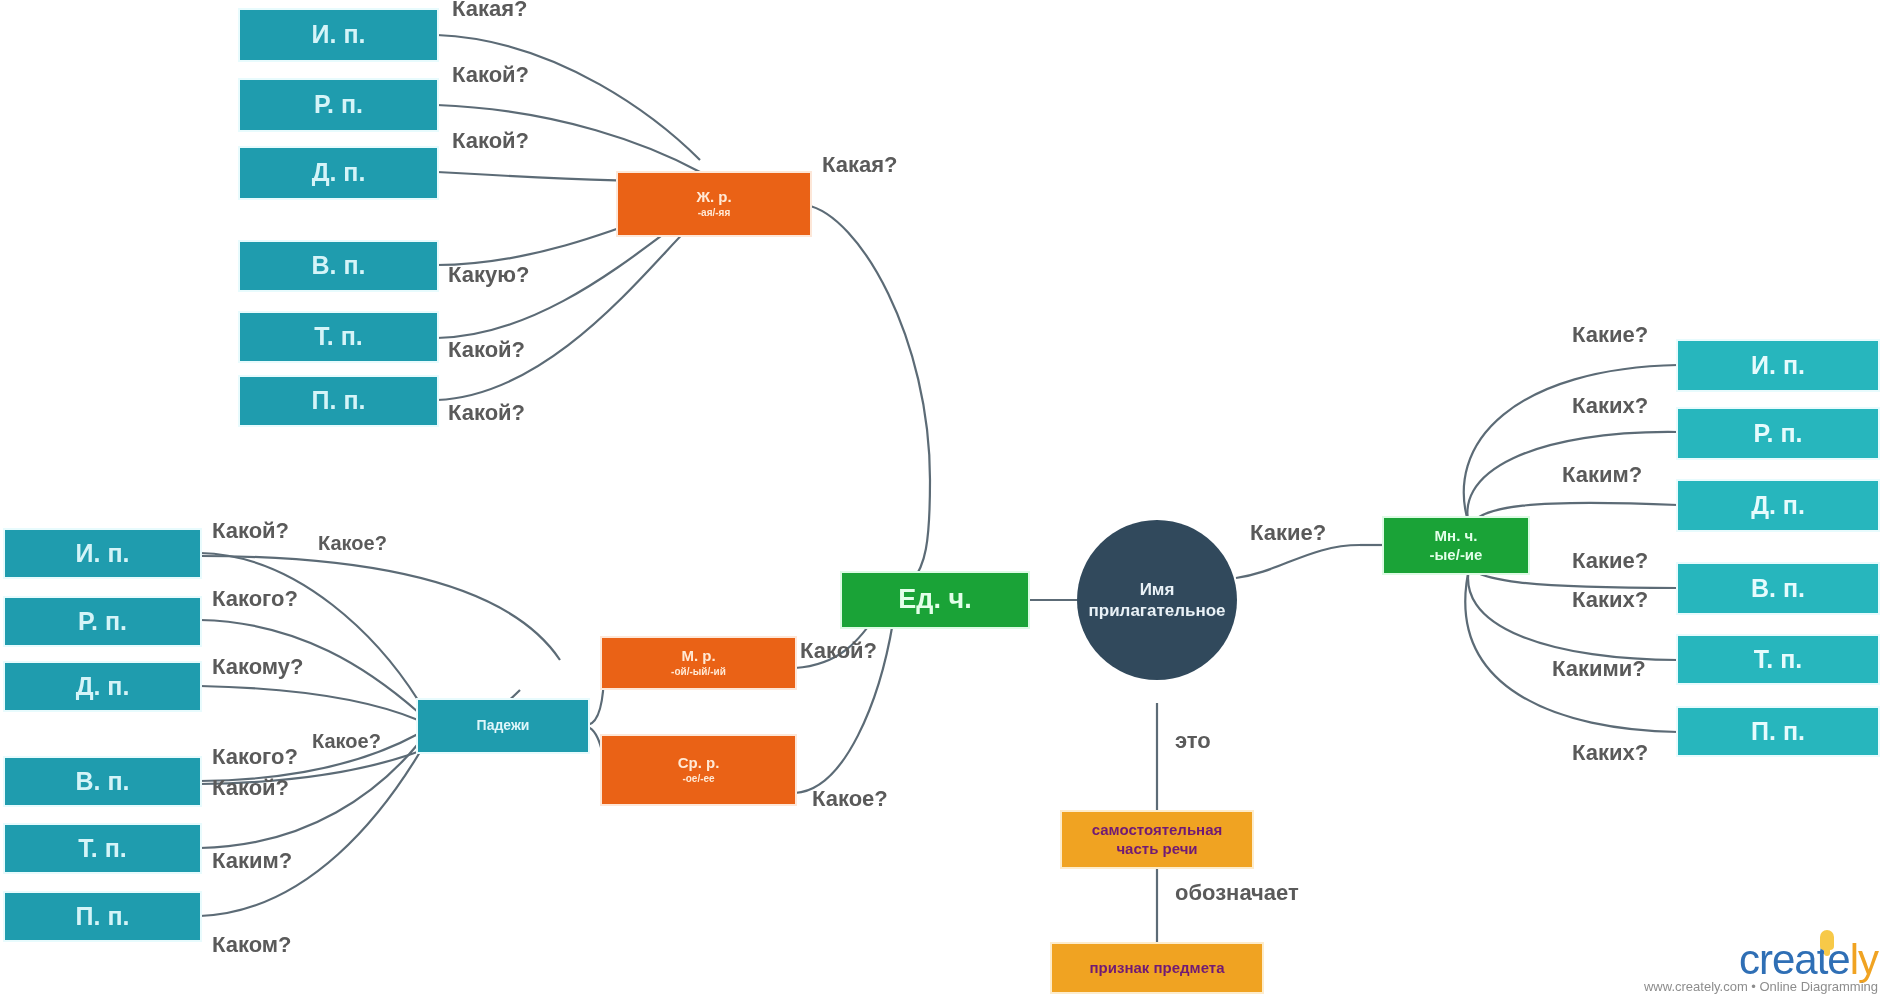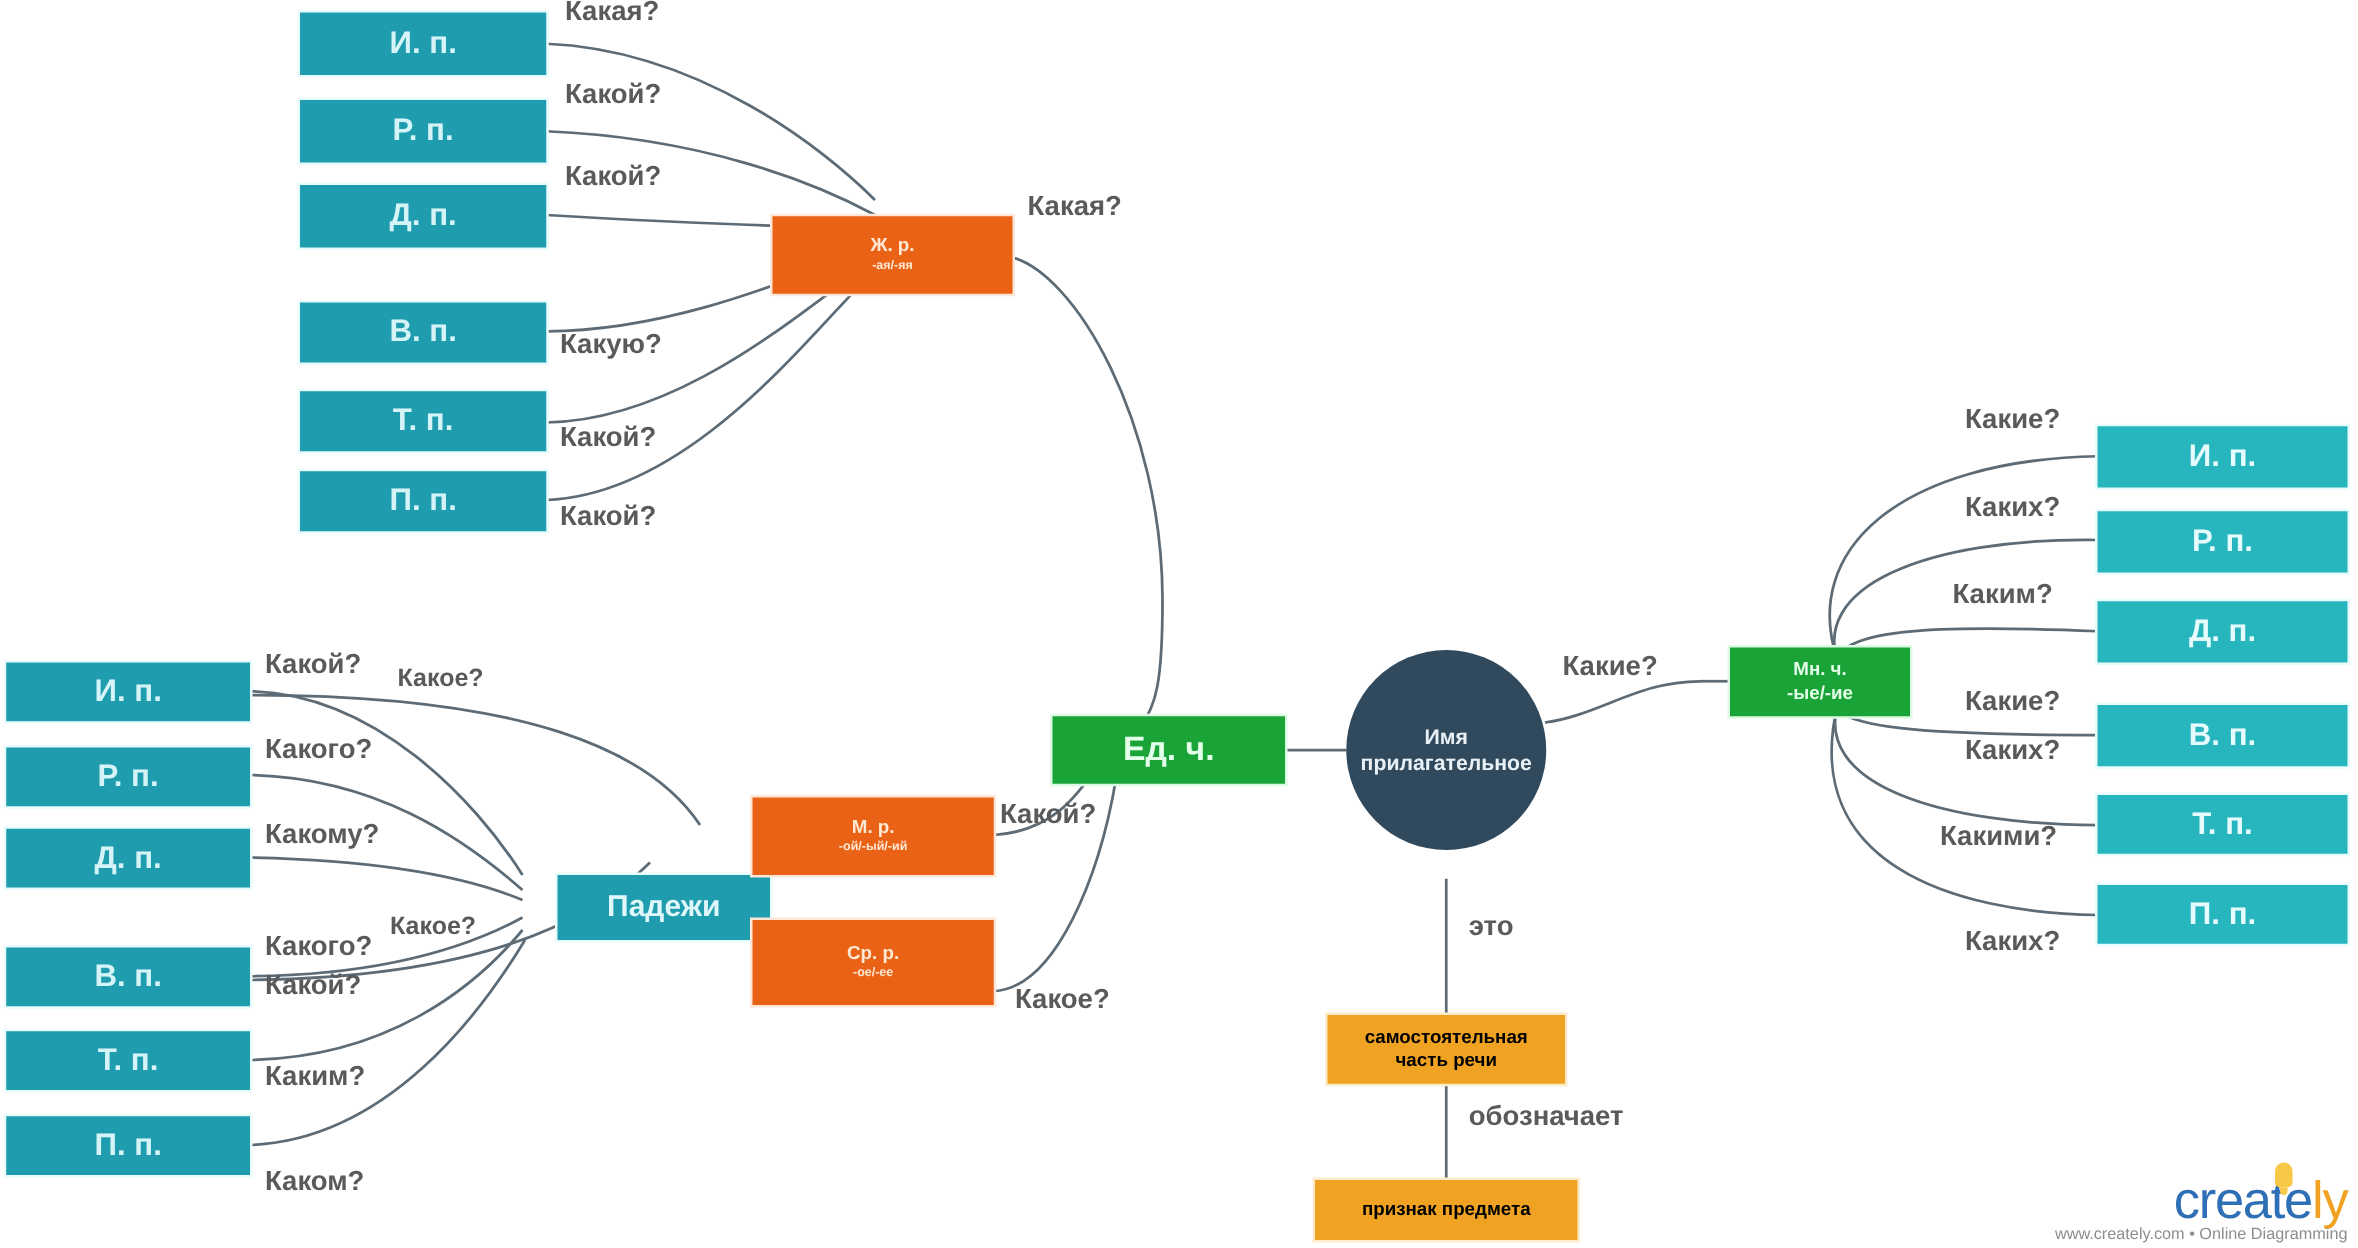--- a/index.html
+++ b/index.html
@@ -10,35 +10,35 @@
 
   .node{position:absolute;box-sizing:border-box;display:flex;flex-direction:column;
         align-items:center;justify-content:center;text-align:center;line-height:1.25;}
 
   
   .case{background:#1f9cae;color:#d5f4f8;font-size:25px;font-weight:700;
         box-shadow:0 0 0 2px #e8fbfd;}
   .case.bright{background:#27b6bd;color:#e6fbfd;}
 
   
-  .padezhi{background:#1f9cae;color:#dff6fa;font-size:24px;font-weight:700;
-           box-shadow:0 0 0 2px #e8fbfd;margin-left:28px;}
+  .padezhi{background:#1f9cae;color:#dff6fa;font-size:14px;font-weight:700;
+           box-shadow:0 0 0 2px #e8fbfd;}
 
   
   .gender{background:#ea6216;color:#ffe9d5;font-size:15px;font-weight:700;
           box-shadow:0 0 0 2px #fde7d8;}
   .gender .l2{font-size:10px;}
 
   
   .green{background:#1aa337;color:#e3ffe9;font-weight:700;box-shadow:0 0 0 2px #ddfbe4;}
   .green.big{font-size:27px;}
   .green.small{font-size:15px;}
 
   
-  .amber{background:#f0a322;color:#000000;font-size:15px;font-weight:700;
+  .amber{background:#f0a322;color:#701a75;font-size:15px;font-weight:700;
          box-shadow:0 0 0 2px #fdeccc;}
 
   
   .circle{background:#31495c;color:#e9f1f6;border-radius:50%;font-size:17px;font-weight:700;}
 
   
   .qlabel{position:absolute;color:#5a5a5a;font-size:22px;font-weight:700;white-space:nowrap;}
   .qlabel.sm{font-size:20px;}
 
   
@@ -163,21 +163,21 @@
   <div class="qlabel" style="left:212px;top:744px;">Какого?</div>
   <div class="qlabel sm" style="left:312px;top:730px;">Какое?</div>
   <div class="qlabel" style="left:212px;top:775px;">Какой?</div>
   <div class="qlabel" style="left:212px;top:848px;">Каким?</div>
   <div class="qlabel" style="left:212px;top:932px;">Каком?</div>
 
   <div class="node padezhi" style="left:418px;top:700px;width:170px;height:52px;">
     <span>Падежи</span>
   </div>
 
-  <div class="node gender" style="left:602px;top:638px;width:193px;height:62px;">
+  <div class="node gender" style="left:602px;top:638px;width:193px;height:50px;">
     <span>М. р.</span>
     <span class="l2">-ой/-ый/-ий</span>
   </div>
   <div class="qlabel" style="left:800px;top:638px;">Какой?</div>
 
   <div class="node gender" style="left:602px;top:736px;width:193px;height:68px;">
     <span>Ср. р.</span>
     <span class="l2">-ое/-ее</span>
   </div>
   <div class="qlabel" style="left:812px;top:786px;">Какое?</div>

